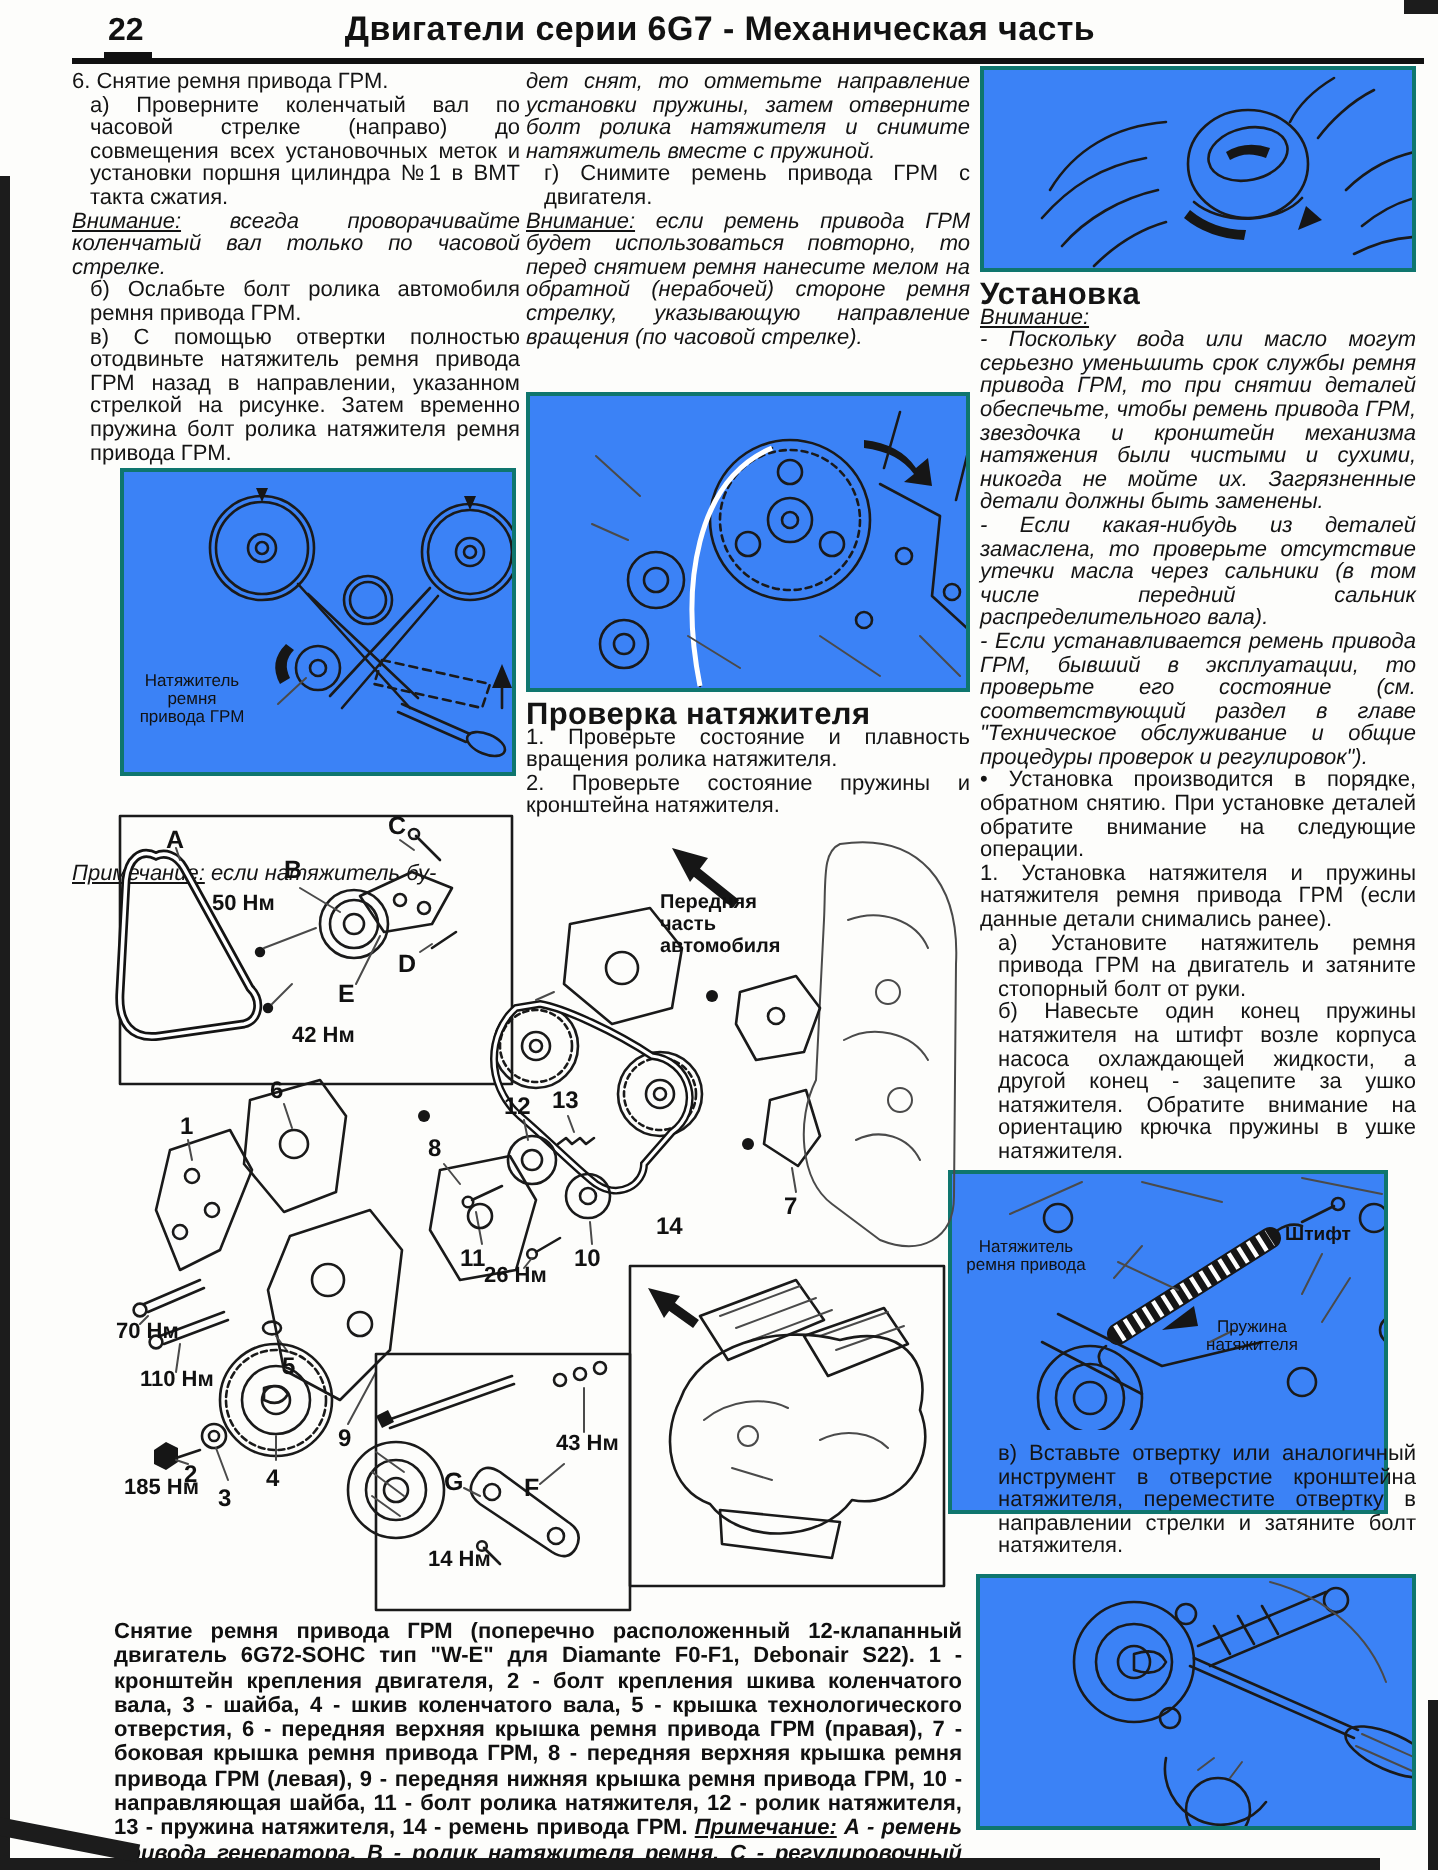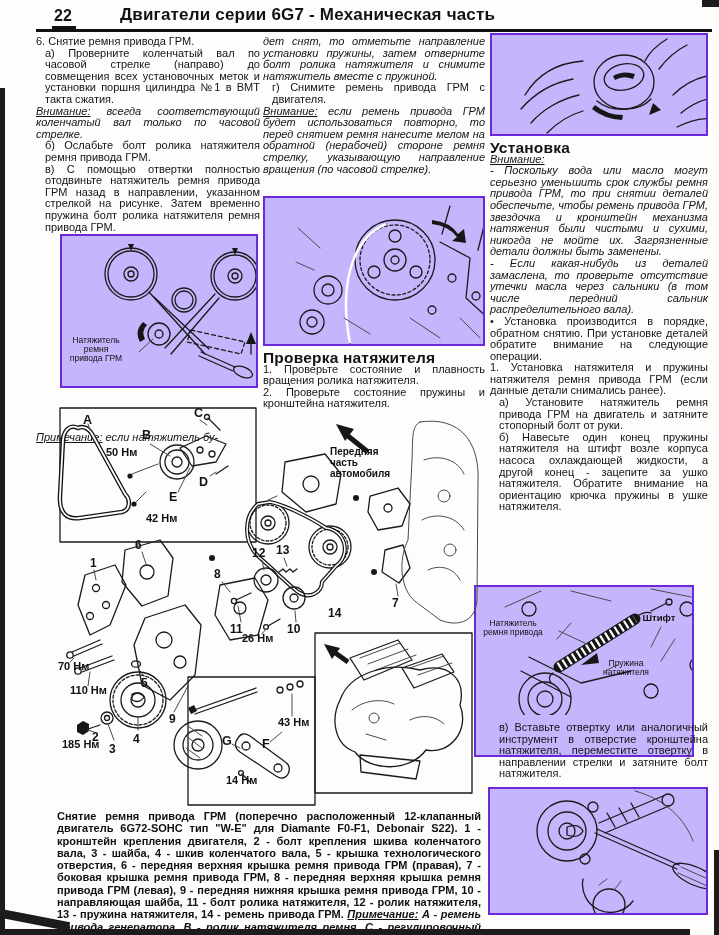--- a/index.html
+++ b/index.html
@@ -6,23 +6,23 @@
   body{width:719px;height:935px;background:#f6f6f2;font-family:"Liberation Sans",sans-serif;}
   .page{position:relative;width:719px;height:935px;background:#fdfdfb;overflow:hidden;color:#121212;}
   .abs{position:absolute;}
   .txt{font-size:11px;line-height:11.6px;text-align:justify;color:#141414;}
   .txt p{margin:0;}
   .sub{padding-left:9px;}
   .it{font-style:italic;}
   .ul{text-decoration:underline;}
   .h1{font-size:15.5px;font-weight:bold;margin:4px 0 2px 0;letter-spacing:.2px;font-style:normal;text-align:left;}
   .pagenum{position:absolute;left:52px;top:7px;font-size:16px;font-weight:bold;border-bottom:3px solid #111;padding:0 4px 1px 2px;}
-  .title{position:absolute;left:120px;top:5px;width:480px;text-align:left;font-size:17px;font-weight:bold;letter-spacing:.2px;}
+  .title{position:absolute;left:120px;top:5px;width:480px;text-align:center;font-size:17px;font-weight:bold;letter-spacing:.2px;}
   .hrule{position:absolute;left:36px;top:29px;width:676px;height:2.5px;background:#111;}
-  .fig{position:absolute;border:2px solid #6d28d9;background:#c4b5fd;box-sizing:border-box;overflow:hidden;padding-left:25px;}
+  .fig{position:absolute;border:2px solid #0f766e;background:#3b82f6;box-sizing:border-box;overflow:hidden;padding-left:25px;}
   .figlabel{position:absolute;font-size:8.5px;line-height:9.2px;text-align:center;color:#111;}
   .num{position:absolute;font-weight:bold;font-size:12px;color:#111;}
   .ltr{position:absolute;font-weight:bold;font-size:12.5px;color:#111;}
   .tq{position:absolute;font-weight:bold;font-size:11px;white-space:nowrap;color:#111;}
   .frontlbl{position:absolute;left:300px;top:46px;width:74px;font-size:10px;line-height:11px;font-weight:bold;color:#111;text-align:left;}
   .caption{position:absolute;left:57px;top:810px;width:424px;font-weight:bold;font-size:11px;line-height:12.3px;text-align:justify;color:#101010;}
   .smudge{position:absolute;background:#1c1c1c;}
   svg{display:block;}
   .sk{stroke:#1a1a1a;fill:none;stroke-width:1.3;stroke-linecap:round;stroke-linejoin:round;}
   .skt{stroke:#4a4a4a;fill:none;stroke-width:1;stroke-linecap:round;stroke-linejoin:round;}
@@ -33,22 +33,22 @@
 
 <div class="page">
 
   <div class="pagenum">22</div>
   <div class="title">Двигатели серии 6G7 - Механическая часть</div>
   <div class="hrule"></div>
 
   <div class="abs txt" style="left:36px;top:36px;width:224px;">
     <p>6. Снятие ремня привода ГРМ.</p>
     <p class="sub">а) Проверните коленчатый вал по часовой стрелке (направо) до совмещения всех установочных меток и установки поршня цилиндра №1 в ВМТ такта сжатия.</p>
-    <p class="it"><span class="ul">Внимание:</span><span> всегда соответствующий коленчатый вал только по часовой стрелке.</span></p>
-    <p class="sub">б) Ослабьте болт ролика натяжителя ремня привода ГРМ.</p>
+    <p class="it"><span class="ul">Внимание:</span><span> всегда проворачивайте коленчатый вал только по часовой стрелке.</span></p>
+    <p class="sub">б) Ослабьте болт ролика автомобиля ремня привода ГРМ.</p>
     <p class="sub">в) С помощью отвертки полностью отодвиньте натяжитель ремня привода ГРМ назад в направлении, указанном стрелкой на рисунке. Затем временно пружина болт ролика натяжителя ремня привода ГРМ.</p>
   </div>
 
   <div class="fig" style="left:60px;top:234px;width:198px;height:154px;">
     <svg width="194" height="150" viewBox="0 0 194 150">
       <circle class="sk" cx="44" cy="38" r="26"></circle>
         <circle class="sk" cx="44" cy="38" r="23"></circle>
       <circle class="sk" cx="44" cy="38" r="7"></circle>
         <circle class="sk" cx="44" cy="38" r="3"></circle>
       <path class="blk" d="M41,8 l6,0 l-3,7 z"></path>
@@ -129,20 +129,21 @@
       <path class="sk" d="M8,60 C20,40 40,28 66,26 M4,74 C18,58 34,48 56,44 M14,88 C26,74 44,64 62,60 M30,98 C40,88 52,80 66,76"></path>
       <path class="sk" d="M150,4 C140,10 132,18 128,26 M170,10 C158,16 148,26 142,34 M196,40 C180,42 166,50 156,60 M206,62 C190,62 176,68 164,78 M200,84 C186,82 172,86 160,92"></path>
     </svg>
   </div>
 
   <div class="abs txt" style="left:490px;top:142px;width:218px;">
     <p class="h1">Установка</p>
     <p class="it"><span class="ul">Внимание:</span></p>
     <p class="it">- Поскольку вода или масло могут серьезно уменьшить срок службы ремня привода ГРМ, то при снятии деталей обеспечьте, чтобы ремень привода ГРМ, звездочка и кронштейн механизма натяжения были чистыми и сухими, никогда не мойте их. Загрязненные детали должны быть заменены.</p>
     <p class="it">- Если какая-нибудь из деталей замаслена, то проверьте отсутствие утечки масла через сальники (в том числе передний сальник распределительного вала).</p>
+    <p class="it">- Если устанавливается ремень привода ГРМ, бывший в эксплуатации, то проверьте его состояние (см. соответствующий раздел в главе "Техническое обслуживание и общие процедуры проверок и регулировок").</p>
     <p>• Установка производится в порядке, обратном снятию. При установке деталей обратите внимание на следующие операции.</p>
     <p>1. Установка натяжителя и пружины натяжителя ремня привода ГРМ (если данные детали снимались ранее).</p>
     <p class="sub">а) Установите натяжитель ремня привода ГРМ на двигатель и затяните стопорный болт от руки.</p>
     <p class="sub">б) Навесьте один конец пружины натяжителя на штифт возле корпуса насоса охлаждающей жидкости, а другой конец - зацепите за ушко натяжителя. Обратите внимание на ориентацию крючка пружины в ушке натяжителя.</p>
   </div>
 
   <div class="fig" style="left:474px;top:585px;width:220px;height:172px;">
     <svg width="216" height="128" viewBox="0 0 216 128">
       <path class="skt" d="M4,20 L40,4 M70,4 L110,14 M150,2 L190,10 M196,4 L212,30 M206,60 L214,96"></path>
       <circle class="sk" cx="28" cy="22" r="7"></circle>
@@ -332,21 +333,21 @@
     <span class="ltr" style="left:232px;top:337px;">F</span>
     <span class="ltr" style="left:192px;top:334px;">G</span>
 
     <span class="tq" style="left:76px;top:46px;">50 Нм</span>
     <span class="tq" style="left:116px;top:112px;">42 Нм</span>
     <span class="tq" style="left:28px;top:260px;">70 Нм</span>
     <span class="tq" style="left:40px;top:284px;">110 Нм</span>
     <span class="tq" style="left:32px;top:338px;">185 Нм</span>
     <span class="tq" style="left:212px;top:232px;">26 Нм</span>
     <span class="tq" style="left:248px;top:316px;">43 Нм</span>
-    <span class="tq" style="left:196px;top:374px;">14 Нм</span>
+    <span class="tq" style="left:184px;top:374px;">14 Нм</span>
 
     <span class="num" style="left:60px;top:156px;">1</span>
     <span class="num" style="left:62px;top:330px;">2</span>
     <span class="num" style="left:79px;top:342px;">3</span>
     <span class="num" style="left:103px;top:332px;">4</span>
     <span class="num" style="left:111px;top:276px;">5</span>
     <span class="num" style="left:105px;top:138px;">6</span>
     <span class="num" style="left:362px;top:196px;">7</span>
     <span class="num" style="left:184px;top:167px;">8</span>
     <span class="num" style="left:139px;top:312px;">9</span>

